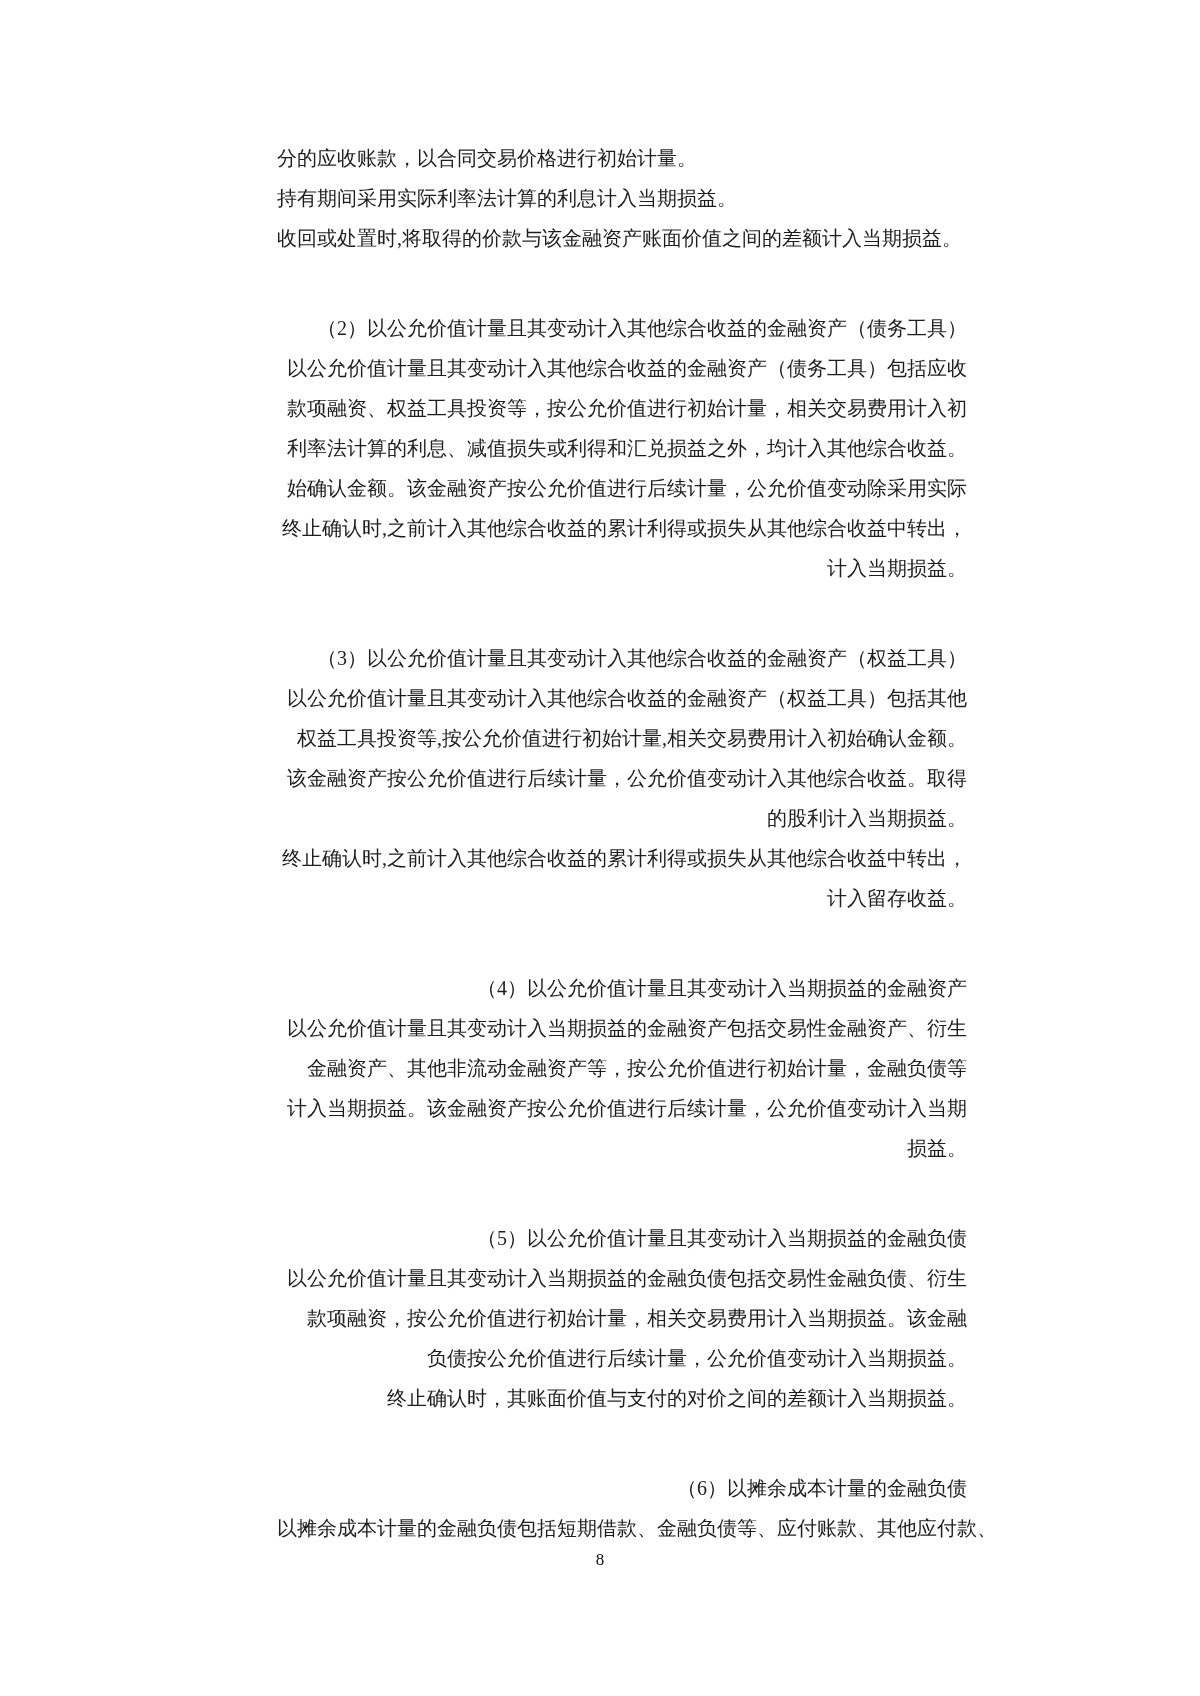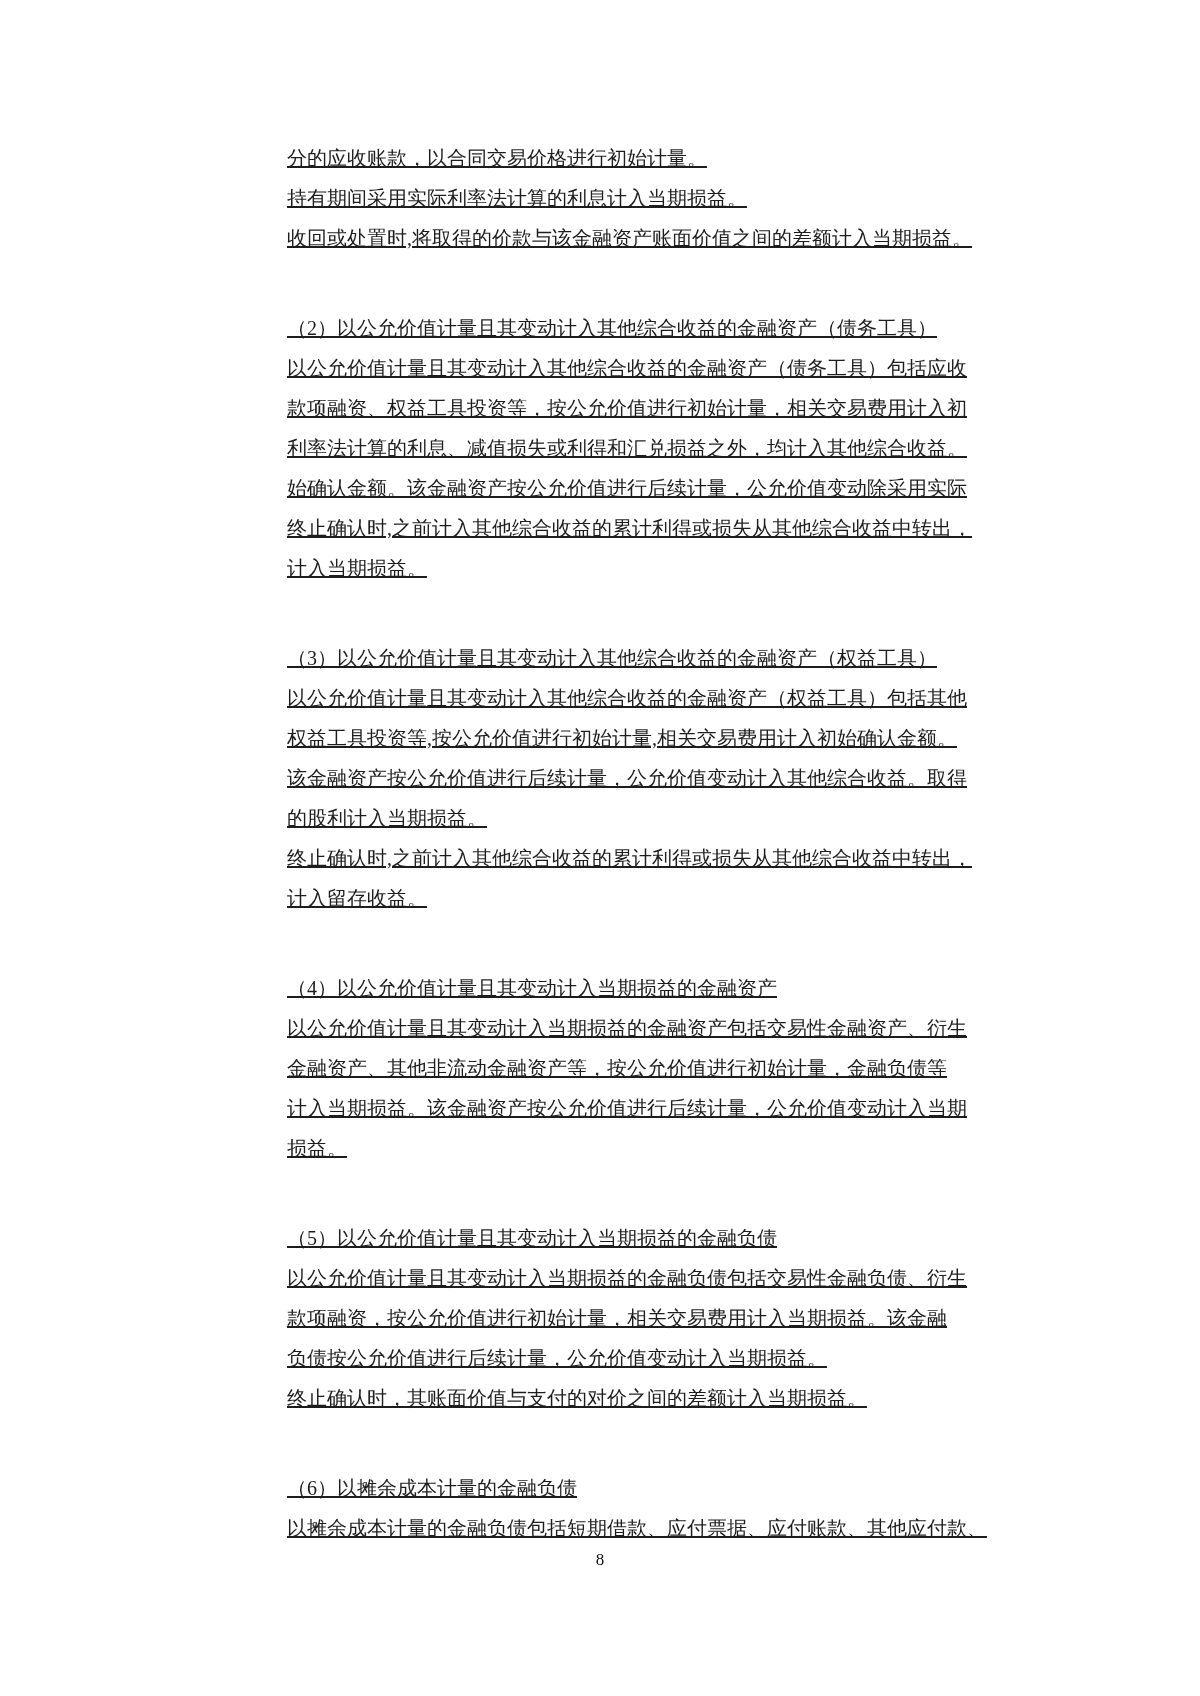--- a/index.html
+++ b/index.html
@@ -11,27 +11,27 @@
     position: relative;
     width: 1200px;
     height: 1696px;
     background: #ffffff;
     font-family: "Liberation Serif", "DejaVu Serif", serif;
     color: #1d1d1d;
     overflow: hidden;
   }
   .content {
     position: absolute;
-    left: 287px;
+    left: 277px;
     top: 138px;
     width: 690px;
-    text-decoration: underline;
   }
   .block + .block {
     margin-top: 50px;
+    text-align: right;
   }
   .line {
     font-size: 20px;
     line-height: 40px;
     white-space: nowrap;
     letter-spacing: 0px;
     text-rendering: optimizeLegibility;
   }
   .page-number {
     position: absolute;
@@ -88,19 +88,19 @@
     <div class="block">
       <div class="line">（5）以公允价值计量且其变动计入当期损益的金融负债</div>
       <div class="line">以公允价值计量且其变动计入当期损益的金融负债包括交易性金融负债、衍生</div>
       <div class="line">款项融资，按公允价值进行初始计量，相关交易费用计入当期损益。该金融</div>
       <div class="line">负债按公允价值进行后续计量，公允价值变动计入当期损益。</div>
       <div class="line">终止确认时，其账面价值与支付的对价之间的差额计入当期损益。</div>
     </div>
 
     <div class="block">
       <div class="line">（6）以摊余成本计量的金融负债</div>
-      <div class="line">以摊余成本计量的金融负债包括短期借款、应付票据、应付账款、其他应付款、</div>
+      <div class="line">以摊余成本计量的金融负债包括短期借款、金融负债等、应付账款、其他应付款、</div>
     </div>
 
   </div>
 
   <div class="page-number">8</div>
 </div>
 
 </body></html>

